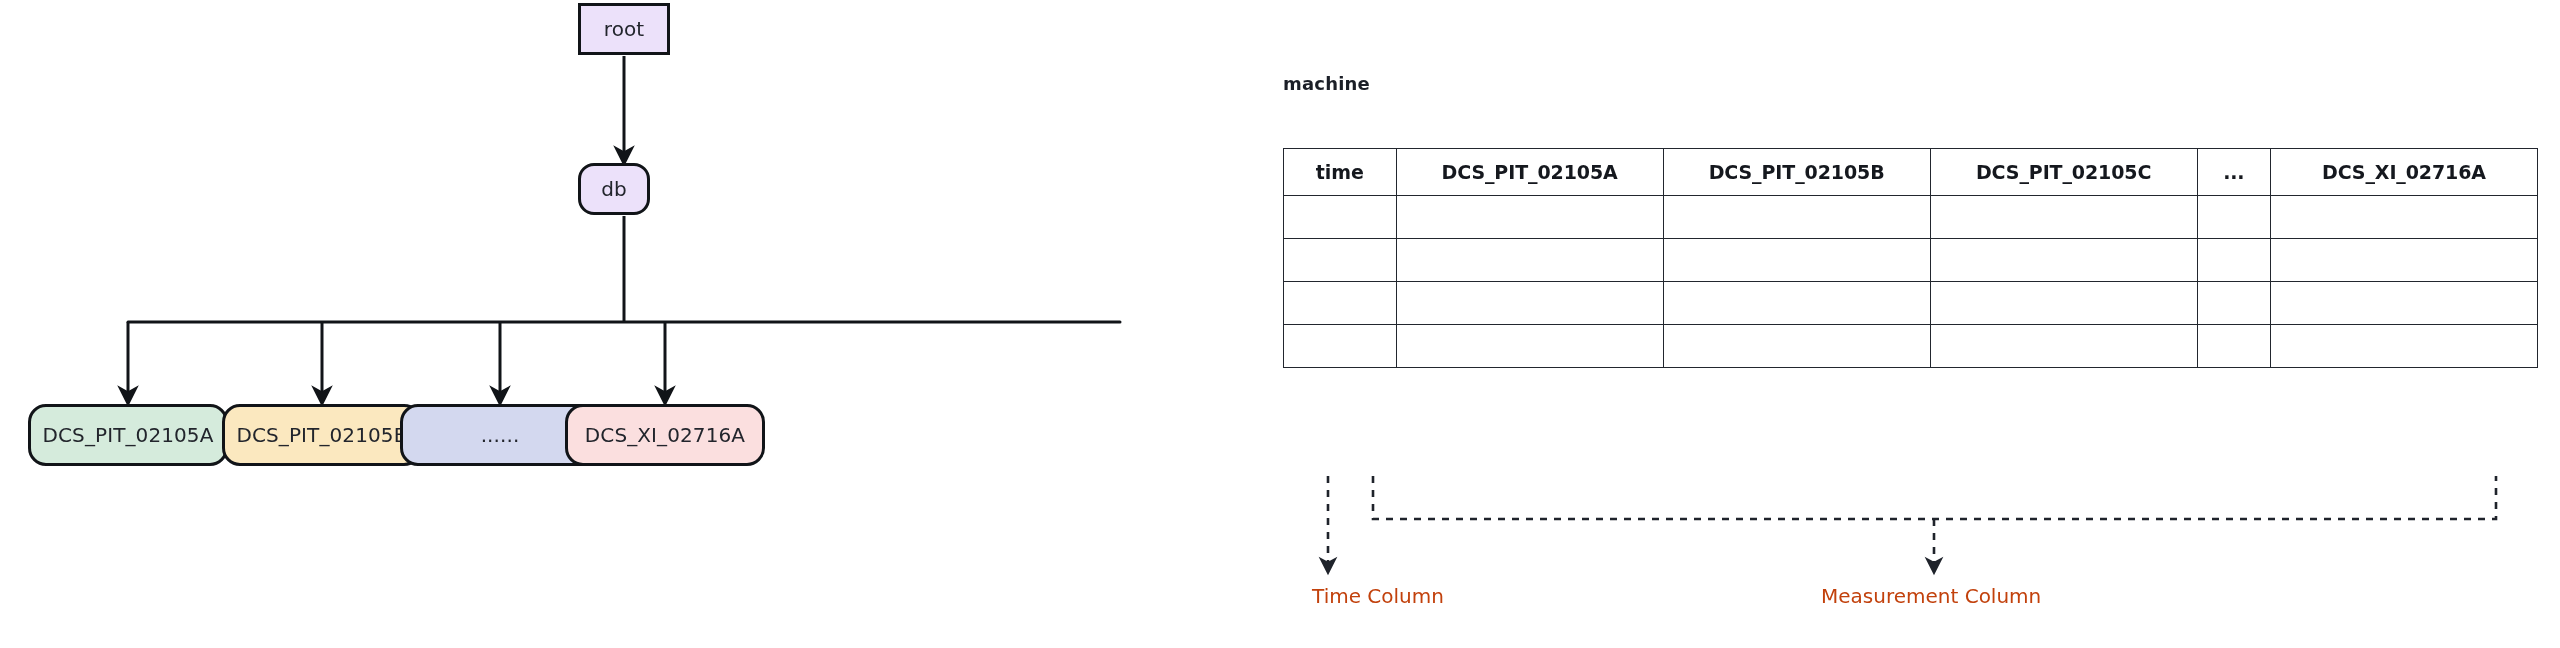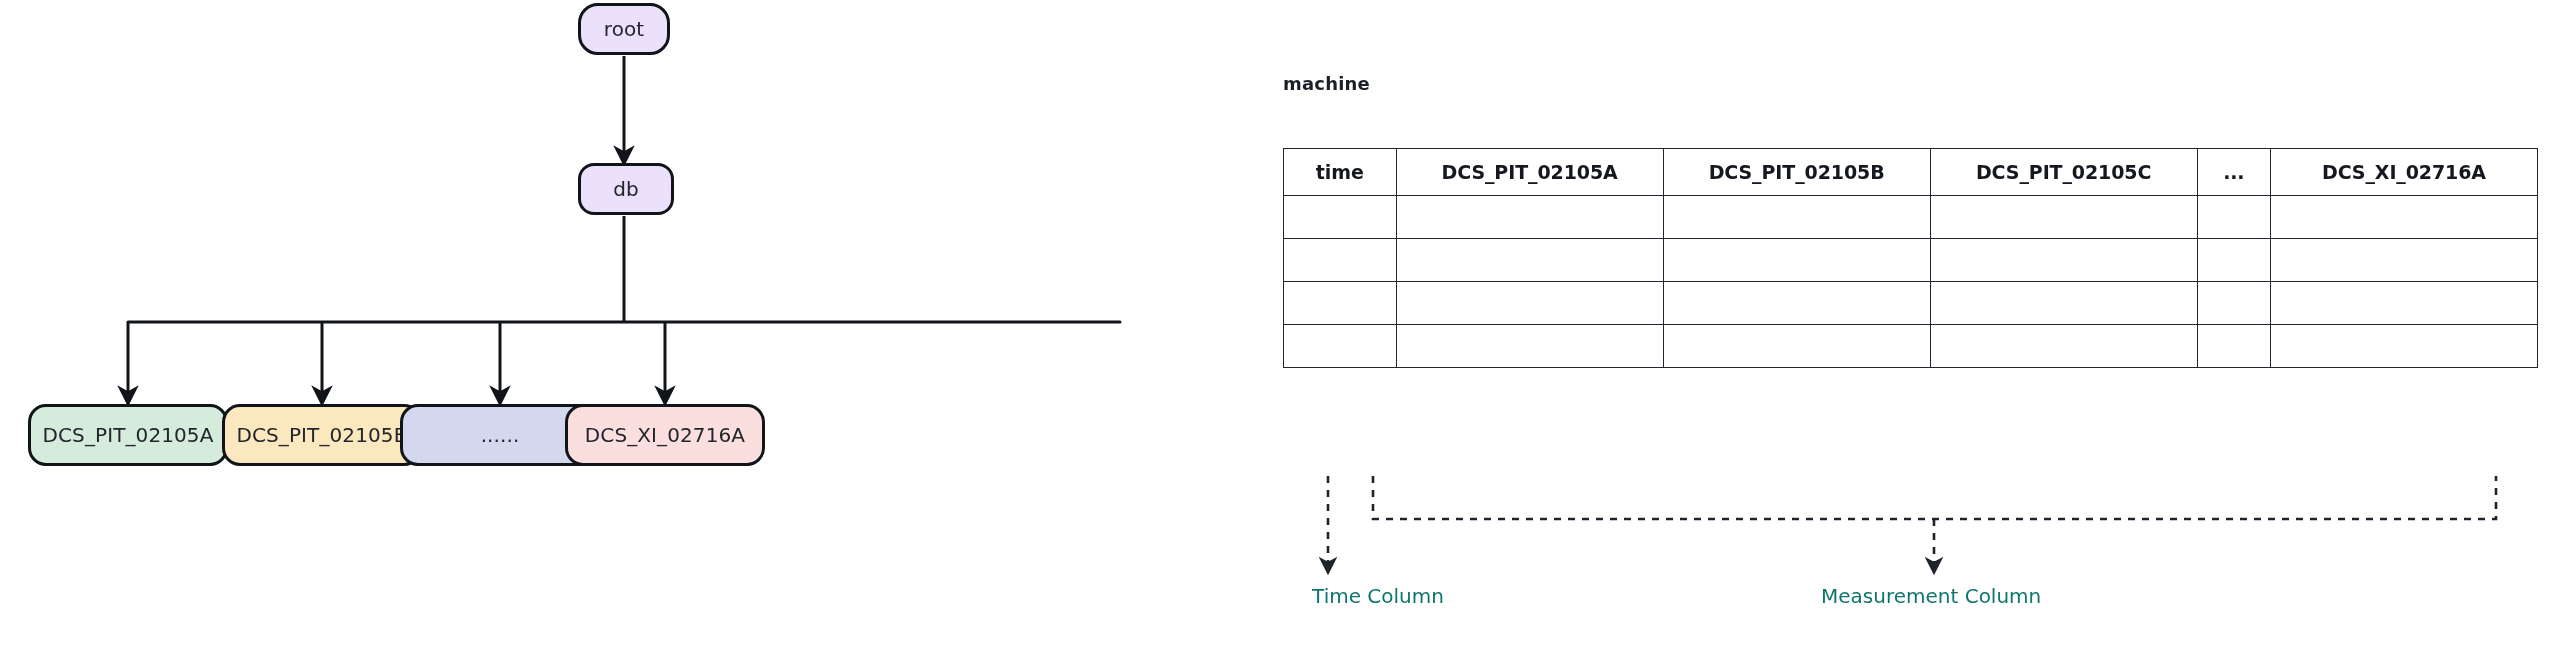--- a/index.html
+++ b/index.html
@@ -38,28 +38,28 @@
     justify-content: center;
     text-align: center;
     color: #22252c;
     letter-spacing: 0.1px;
   }
   .node-root {
     left: 578px;
     top: 3px;
     width: 92px;
     height: 52px;
-    border-radius: 20px;
+    border-radius: 0;
     background: #ece1fa;
     font-size: 20px;
   }
   .node-db {
     left: 578px;
     top: 163px;
-    width: 96px;
+    width: 72px;
     height: 52px;
     border-radius: 16px;
     background: #ece1fa;
     font-size: 20px;
   }
   .node-leaf {
     top: 404px;
     width: 200px;
     height: 62px;
     border-radius: 18px;
@@ -122,21 +122,21 @@
 
   #annotation-svg {
     position: absolute;
     left: 0;
     top: 0;
     pointer-events: none;
   }
   .annot-label {
     position: absolute;
     font-size: 20px;
-    color: #0f766e;
+    color: #c2410c;
     white-space: nowrap;
   }
   #time-column-label       { left: 0px;   top: 584px; width: 190px; text-align: center; }
   #measurement-column-label{ left: 538px; top: 584px; width: 340px; text-align: left; }
 </style>
 </head>
 <body>
 
 <div id="tree-diagram">
 

